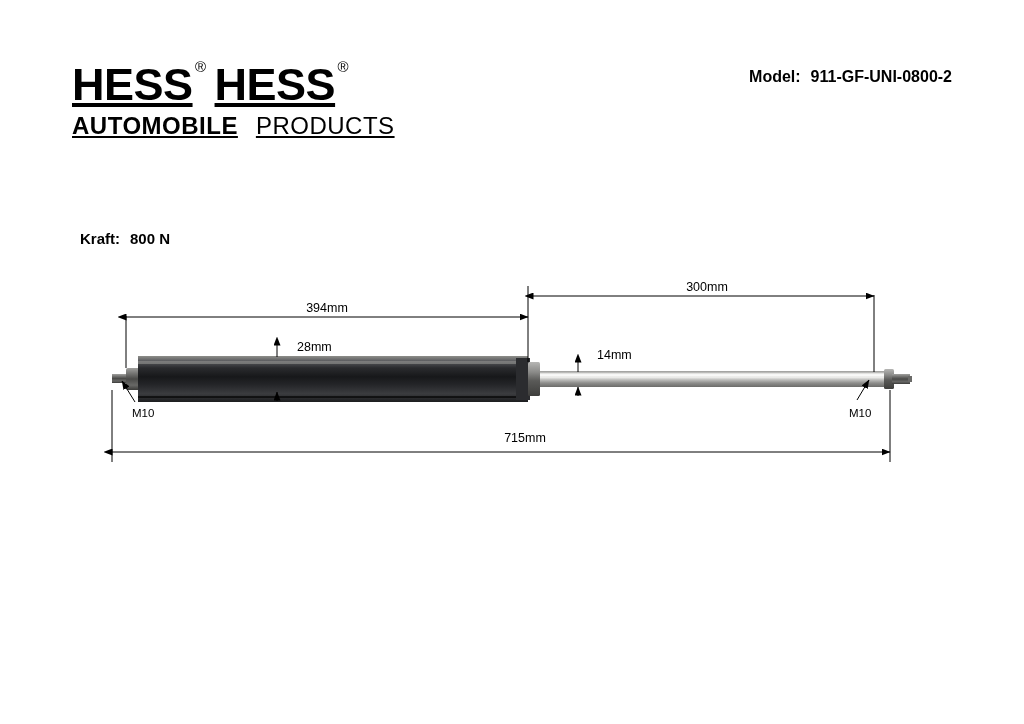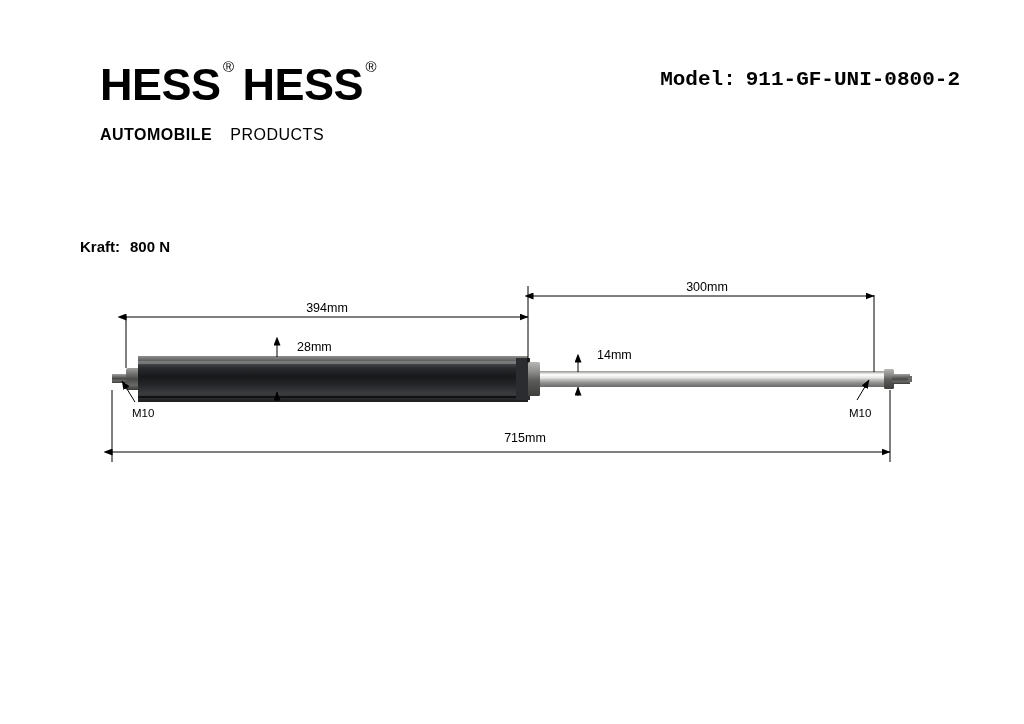--- a/index.html
+++ b/index.html
@@ -13,23 +13,24 @@
     height: 724px;
     position: relative;
     font-family: "Liberation Sans", sans-serif;
     color: #000000;
     overflow: hidden;
   }
 
   
   .logo-block {
     position: absolute;
-    left: 100px;
+    left: 72px;
     top: 62px;
     width: 340px;
+    text-decoration: underline;
   }
   .logo-row-top {
     display: flex;
     align-items: flex-start;
     font-weight: bold;
     font-size: 45px;
     letter-spacing: -0.5px;
     line-height: 1;
     white-space: nowrap;
   }
@@ -42,53 +43,52 @@
     top: -3px;
     right: -13px;
     font-size: 15px;
     font-weight: normal;
     line-height: 1;
   }
   .logo-gap { display: inline-block; width: 22px; }
   .logo-row-bottom {
     display: flex;
     align-items: baseline;
-    margin-top: 20px;
-    font-size: 16px;
+    margin-top: 7px;
+    font-size: 24px;
     line-height: 1;
     white-space: nowrap;
   }
   .logo-sub-bold {
     font-weight: bold;
     letter-spacing: 0.5px;
   }
   .logo-sub-light {
     font-weight: normal;
     letter-spacing: 0.5px;
     margin-left: 18px;
     text-align: right;
   }
 
   
   .model-line {
     position: absolute;
-    right: 64px;
+    right: 72px;
     top: 68px;
-    font-size: 21px;
-    font-weight: bold;
-    white-space: nowrap;
-    font-family: Liberation Mono, monospace;
+    font-size: 16px;
+    font-weight: bold;
+    white-space: nowrap;
   }
   .model-label { margin-right: 10px; }
 
   
   .kraft-line {
     position: absolute;
     left: 80px;
-    top: 238px;
+    top: 230px;
     font-size: 15px;
     font-weight: bold;
     white-space: nowrap;
   }
   .kraft-label { margin-right: 10px; }
 
   
   .drawing {
     position: absolute;
     left: 0;

